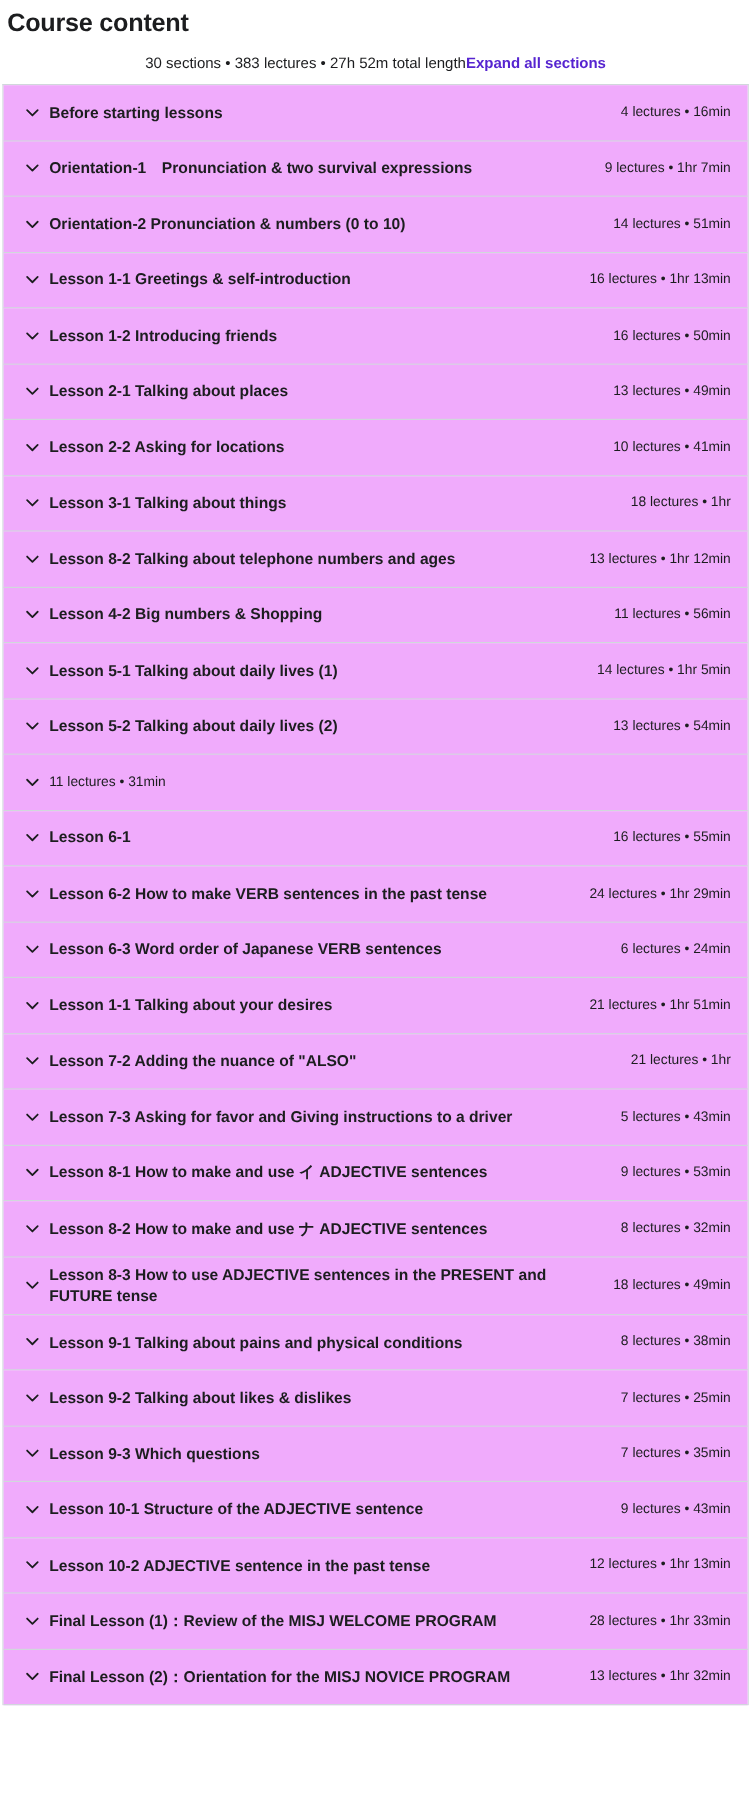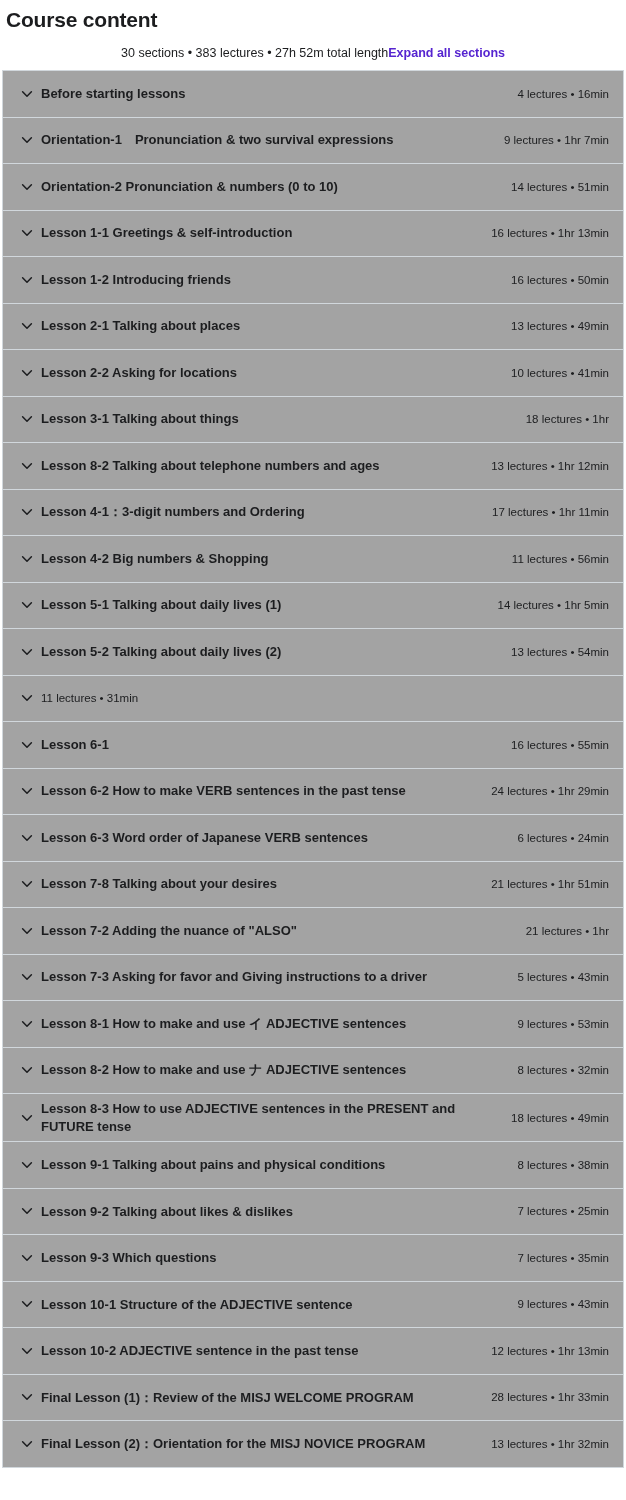--- a/index.html
+++ b/index.html
@@ -44,21 +44,21 @@
   .sections {
     border: 1px solid #d1d7dc;
     border-bottom: none;
     width: 622px;
     margin: 0 2px;
   }
   .section-row {
     display: flex;
     align-items: center;
     min-height: 46.5px;
-    background: #a3a3a3;
+    background: #f0abfc;
     border-bottom: 1px solid #d1d7dc;
     padding: 6px 14px 6px 10px;
     cursor: pointer;
   }
   .chev {
     flex: 0 0 28px;
     display: flex;
     align-items: center;
     justify-content: center;
     color: #1c1d1f;
@@ -176,29 +176,20 @@
   <div class="section-row">
     <span class="chev">
       <svg width="14" height="14" viewBox="0 0 14 14" aria-hidden="true">
         <path d="M2.6 4.8 L7 9.2 L11.4 4.8" fill="none" stroke="#1c1d1f" stroke-width="1.5" stroke-linecap="round" stroke-linejoin="round"></path>
       </svg>
     </span>
     <span class="sec-title">Lesson 8-2 Talking about telephone numbers and ages</span>
     <span class="sec-meta">13 lectures • 1hr 12min</span>
   </div>
 
-  <div class="section-row">
-    <span class="chev">
-      <svg width="14" height="14" viewBox="0 0 14 14" aria-hidden="true">
-        <path d="M2.6 4.8 L7 9.2 L11.4 4.8" fill="none" stroke="#1c1d1f" stroke-width="1.5" stroke-linecap="round" stroke-linejoin="round"></path>
-      </svg>
-    </span>
-    <span class="sec-title">Lesson 4-1：3-digit numbers and Ordering</span>
-    <span class="sec-meta">17 lectures • 1hr 11min</span>
-  </div>
 
   <div class="section-row">
     <span class="chev">
       <svg width="14" height="14" viewBox="0 0 14 14" aria-hidden="true">
         <path d="M2.6 4.8 L7 9.2 L11.4 4.8" fill="none" stroke="#1c1d1f" stroke-width="1.5" stroke-linecap="round" stroke-linejoin="round"></path>
       </svg>
     </span>
     <span class="sec-title">Lesson 4-2 Big numbers &amp; Shopping</span>
     <span class="sec-meta">11 lectures • 56min</span>
   </div>
@@ -261,21 +252,21 @@
     <span class="sec-title">Lesson 6-3 Word order of Japanese VERB sentences</span>
     <span class="sec-meta">6 lectures • 24min</span>
   </div>
 
   <div class="section-row">
     <span class="chev">
       <svg width="14" height="14" viewBox="0 0 14 14" aria-hidden="true">
         <path d="M2.6 4.8 L7 9.2 L11.4 4.8" fill="none" stroke="#1c1d1f" stroke-width="1.5" stroke-linecap="round" stroke-linejoin="round"></path>
       </svg>
     </span>
-    <span class="sec-title">Lesson 7-8 Talking about your desires</span>
+    <span class="sec-title">Lesson 1-1 Talking about your desires</span>
     <span class="sec-meta">21 lectures • 1hr 51min</span>
   </div>
 
   <div class="section-row">
     <span class="chev">
       <svg width="14" height="14" viewBox="0 0 14 14" aria-hidden="true">
         <path d="M2.6 4.8 L7 9.2 L11.4 4.8" fill="none" stroke="#1c1d1f" stroke-width="1.5" stroke-linecap="round" stroke-linejoin="round"></path>
       </svg>
     </span>
     <span class="sec-title">Lesson 7-2 Adding the nuance of "ALSO"</span>

